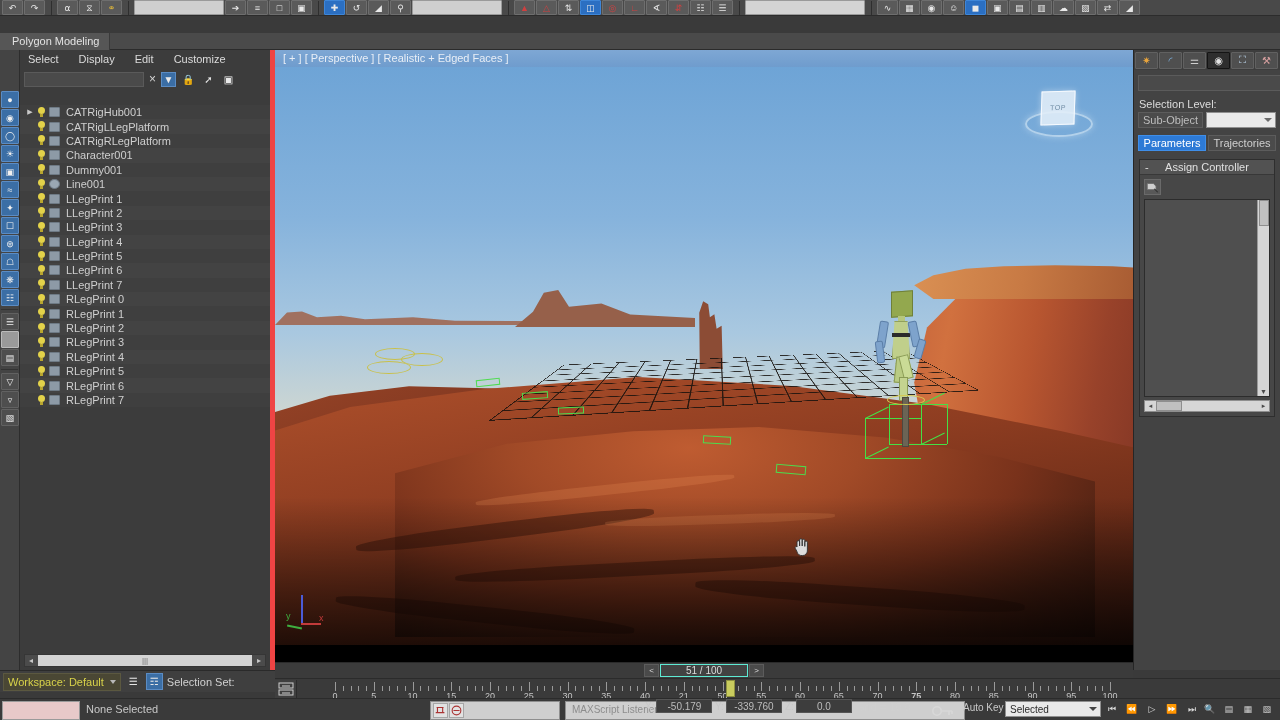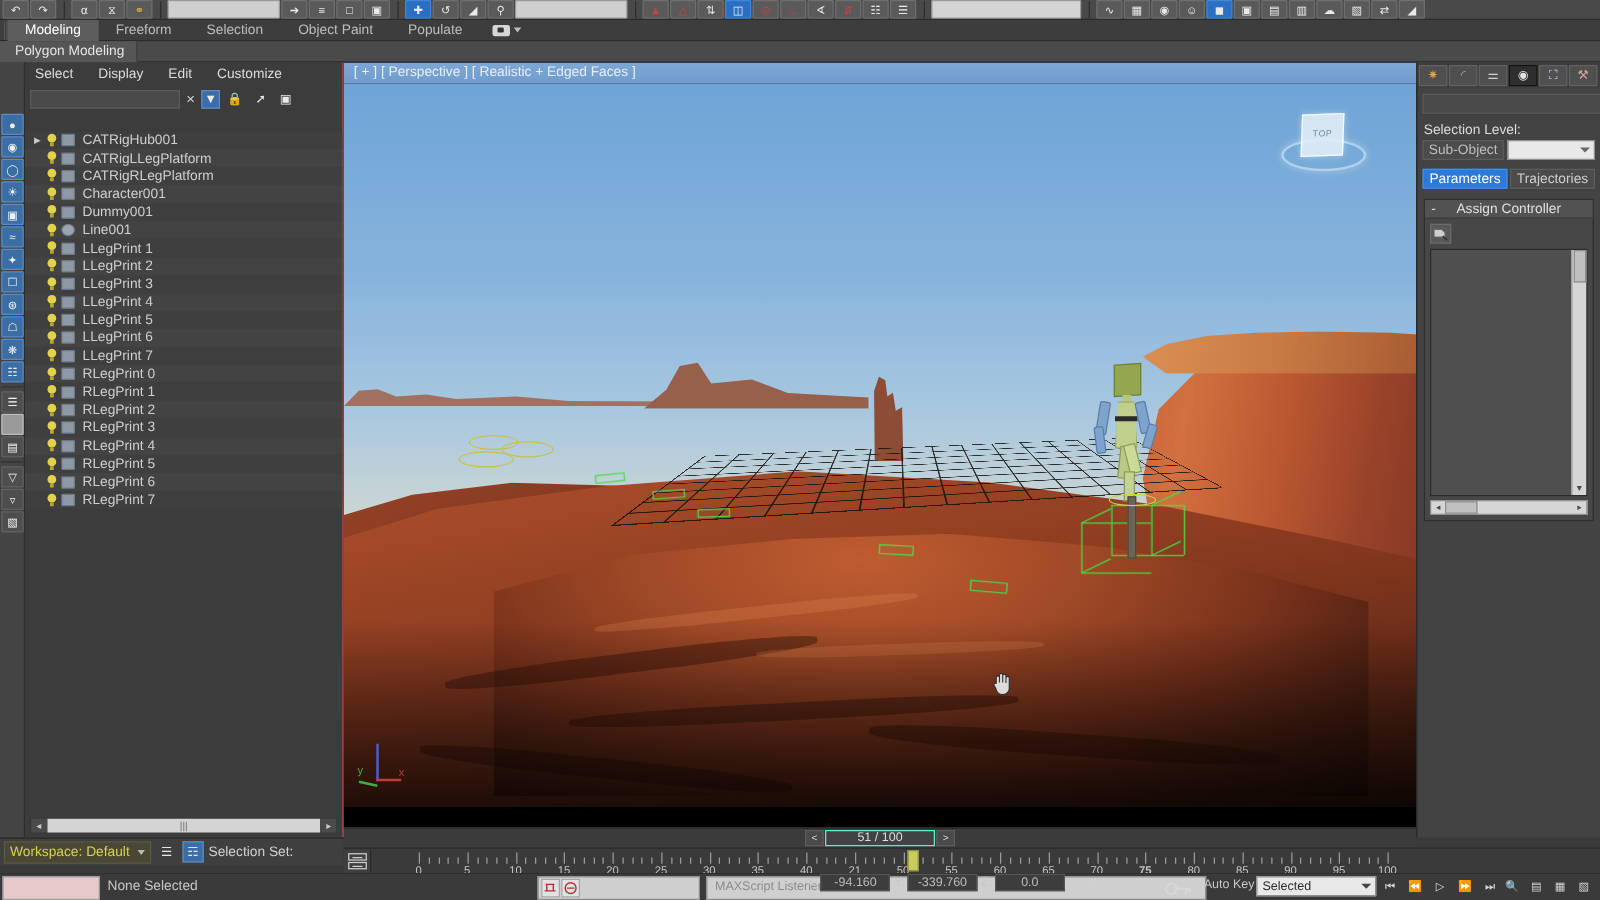--- a/index.html
+++ b/index.html
@@ -48,21 +48,21 @@
   .lbtn{ width:18px; height:17px; margin:1px 1px 0 1px; background:#3b6ea5; border:1px solid #5b8cc4;
     border-radius:1px; position:relative;}
   .lbtn.plain{ background:#9a9a9a; border-color:#bbb;}
   .lbtn.dark{ background:#4e4e4e; border-color:#616161;}
   .lbtn .g{ position:absolute; inset:0; display:flex; align-items:center; justify-content:center;
     font-size:9px; color:#f0f0f0;}
   .ldiv{ height:1px; background:#333; margin:3px 1px;}
 
   
   .explorer{ position:absolute; left:20px; top:50px; width:255px; height:620px;
-    background:#3c3c3c; border-right:1px solid #ef4444; }
+    background:#3c3c3c; border-right:5px solid #ef4444; }
   .ex-menu{ height:18px; display:flex; align-items:center; padding-left:8px; gap:20px;
     color:#dcdcdc; font-size:11px;}
   .ex-menu span{ cursor:default; }
   .ex-tools{ height:22px; display:flex; align-items:center; padding:0 4px; gap:5px;}
   .ex-search{ width:120px; height:15px; background:#4a4a4a; border:1px solid #5a5a5a; }
   .ex-x{ color:#d4d4d4; font-size:12px; line-height:12px;}
   .ex-ico{ width:15px; height:15px; background:#3b6ea5; border:1px solid #5b8cc4;
     position:relative;}
   .ex-ico.flat{ background:transparent; border:none;}
   .ex-ico .g{ position:absolute; inset:0; display:flex;align-items:center;justify-content:center;
@@ -429,32 +429,20 @@
         </div>
       <div class="tbi">
           <span class="g">⇄</span>
         </div>
       <div class="tbi">
           <span class="g">◢</span>
         </div>
     </div>
   </div>
 
-  <div class="ribbon">
-    <div class="rbar"></div>
-    <div class="rtab sel">Modeling</div>
-    <div class="rtab">Freeform</div>
-    <div class="rtab">Selection</div>
-    <div class="rtab">Object Paint</div>
-    <div class="rtab">Populate</div>
-    <div class="rpop">
-      <div class="pill"></div>
-      <div class="caret"></div>
-    </div>
-  </div>
 
   <div class="ribbon2">
     <div class="rpanel">Polygon Modeling</div>
   </div>
 
   <div class="lstrip">
     <div class="lbtn">
         <span class="g">●</span>
       </div>
     <div class="lbtn">
@@ -1011,21 +999,21 @@
       <div class="b">
         <svg viewBox="0 0 15 15" width="13" height="13">
             <circle cx="7.5" cy="7.5" r="5" fill="none" stroke="#a33" stroke-width="1.3"></circle>
             <path d="M4,7.5 L11,7.5" stroke="#a33" stroke-width="1.2"></path>
           </svg>
       </div>
     </div>
     <div class="mini-fld">MAXScript Listener</div>
     <div class="xyz" style="left:645px;">
       <span class="lb">X:</span>
-      <span class="fl">-94.160</span>
+      <span class="fl">-50.179</span>
     </div>
     <div class="xyz" style="left:715px;">
       <span class="lb">Y:</span>
       <span class="fl">-339.760</span>
     </div>
     <div class="xyz" style="left:785px;">
       <span class="lb">Z:</span>
       <span class="fl">0.0</span>
     </div>
     <span class="grid-lbl">Grid = 10.0</span>

